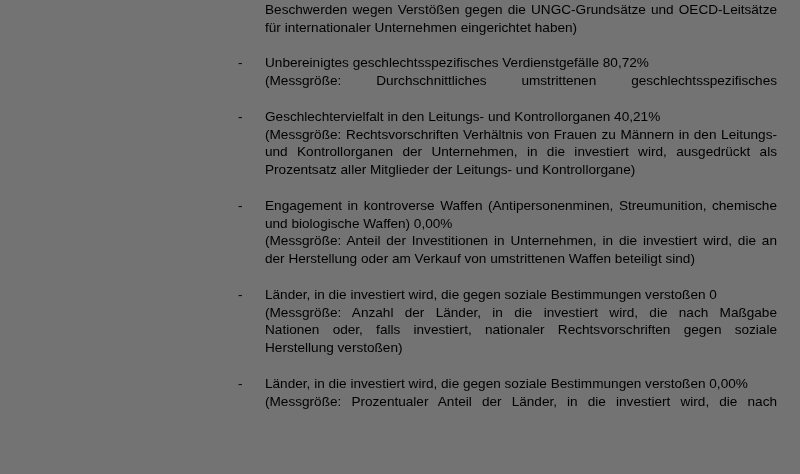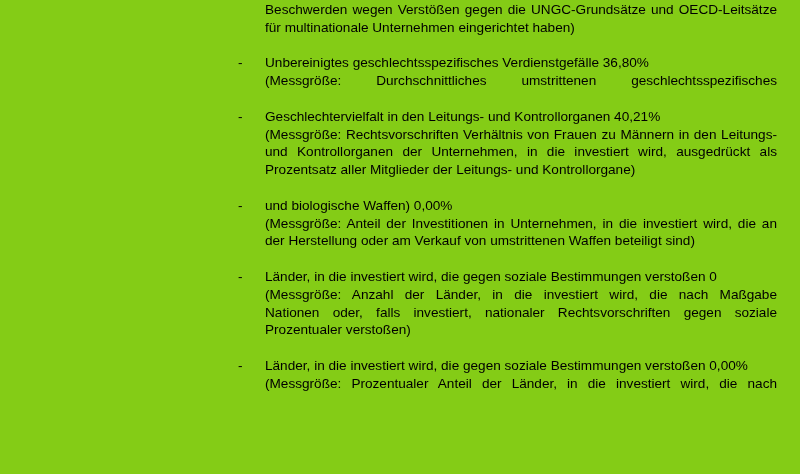--- a/index.html
+++ b/index.html
@@ -13,21 +13,21 @@
     background: #ffffff;
     color: #000000;
     font-family: "Liberation Sans", "DejaVu Sans", sans-serif;
     font-size: 13.6px;
     line-height: 17.8px;
   }
   .page {
     position: relative;
     width: 800px;
     height: 474px;
-    background: #84cc16;
+    background: #737373;
     overflow: hidden;
   }
   .text-block {
     position: absolute;
     left: 238px;
     top: 1px;
     width: 539px;
   }
   .para {
     display: flex;
@@ -53,54 +53,55 @@
 </style>
 </head>
 <body>
 
 <div class="page">
   <div class="text-block" id="paragraph-list">
       <div class="para">
         <span class="dash"></span>
         <div class="pbody">
           <div class="line j">Beschwerden wegen Verstößen gegen die UNGC-Grundsätze und OECD-Leitsätze</div>
-          <div class="line">für multinationale Unternehmen eingerichtet haben)</div>
+          <div class="line">für internationaler Unternehmen eingerichtet haben)</div>
         </div>
       </div>
       <div class="para">
         <span class="dash">-</span>
         <div class="pbody">
-          <div class="line">Unbereinigtes geschlechtsspezifisches Verdienstgefälle 36,80%</div>
+          <div class="line">Unbereinigtes geschlechtsspezifisches Verdienstgefälle 80,72%</div>
           <div class="line j">(Messgröße: Durchschnittliches umstrittenen geschlechtsspezifisches</div>
         </div>
       </div>
       <div class="para">
         <span class="dash">-</span>
         <div class="pbody">
           <div class="line">Geschlechtervielfalt in den Leitungs- und Kontrollorganen 40,21%</div>
           <div class="line j">(Messgröße: Rechtsvorschriften Verhältnis von Frauen zu Männern in den Leitungs-</div>
           <div class="line j">und Kontrollorganen der Unternehmen, in die investiert wird, ausgedrückt als</div>
           <div class="line">Prozentsatz aller Mitglieder der Leitungs- und Kontrollorgane)</div>
         </div>
       </div>
       <div class="para">
         <span class="dash">-</span>
         <div class="pbody">
+          <div class="line j">Engagement in kontroverse Waffen (Antipersonenminen, Streumunition, chemische</div>
           <div class="line">und biologische Waffen) 0,00%</div>
           <div class="line j">(Messgröße: Anteil der Investitionen in Unternehmen, in die investiert wird, die an</div>
           <div class="line">der Herstellung oder am Verkauf von umstrittenen Waffen beteiligt sind)</div>
         </div>
       </div>
       <div class="para">
         <span class="dash">-</span>
         <div class="pbody">
           <div class="line">Länder, in die investiert wird, die gegen soziale Bestimmungen verstoßen 0</div>
           <div class="line j">(Messgröße: Anzahl der Länder, in die investiert wird, die nach Maßgabe</div>
           <div class="line j">Nationen oder, falls investiert, nationaler Rechtsvorschriften gegen soziale</div>
-          <div class="line">Prozentualer verstoßen)</div>
+          <div class="line">Herstellung verstoßen)</div>
         </div>
       </div>
       <div class="para">
         <span class="dash">-</span>
         <div class="pbody">
           <div class="line">Länder, in die investiert wird, die gegen soziale Bestimmungen verstoßen 0,00%</div>
           <div class="line j">(Messgröße: Prozentualer Anteil der Länder, in die investiert wird, die nach</div>
         </div>
       </div>
     </div>

